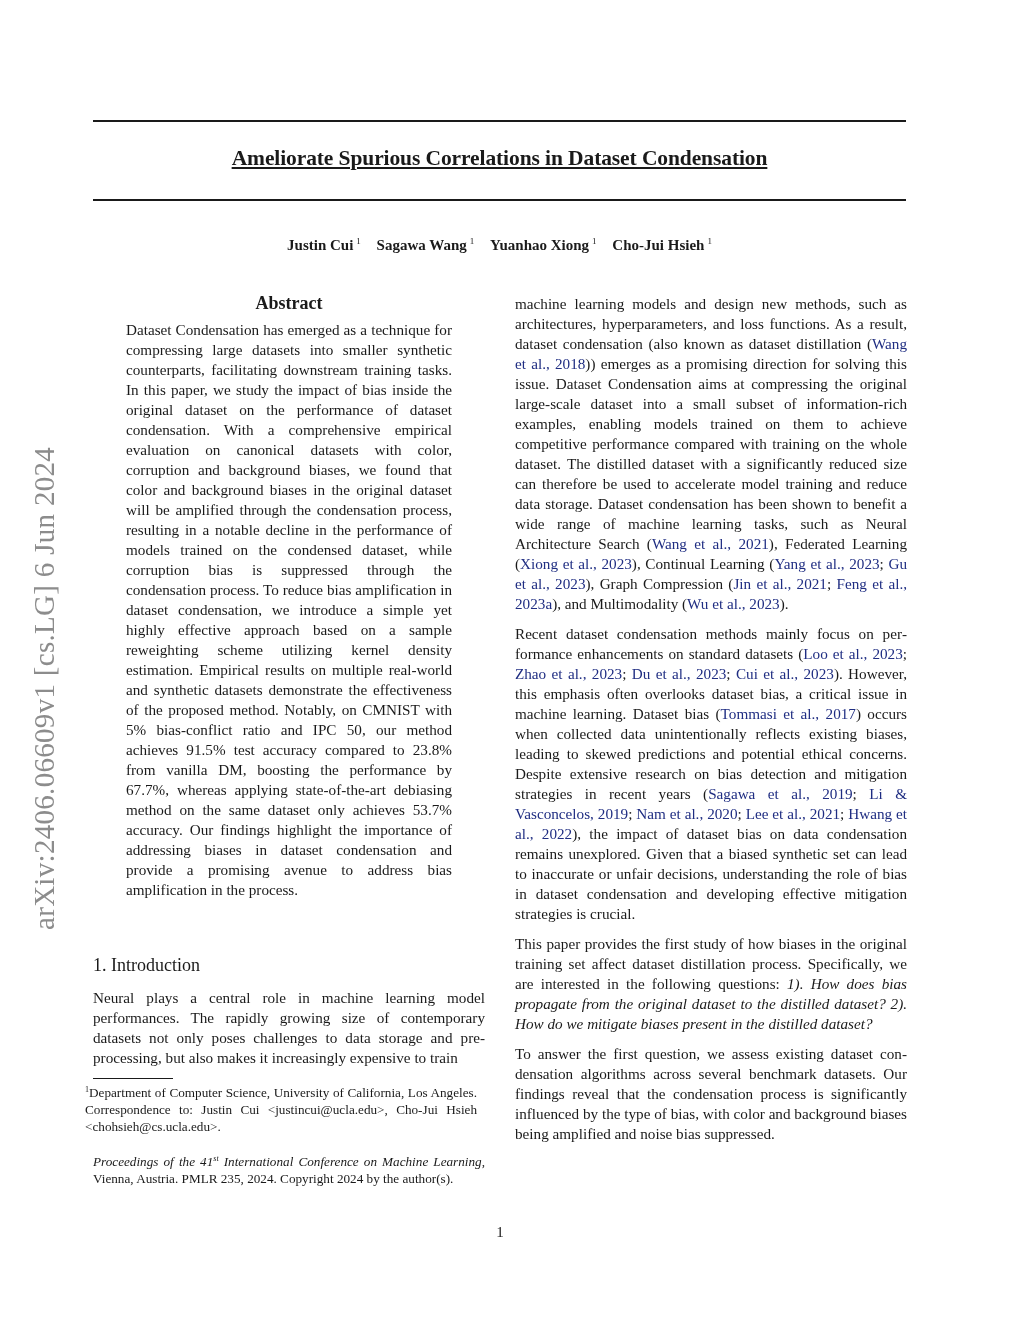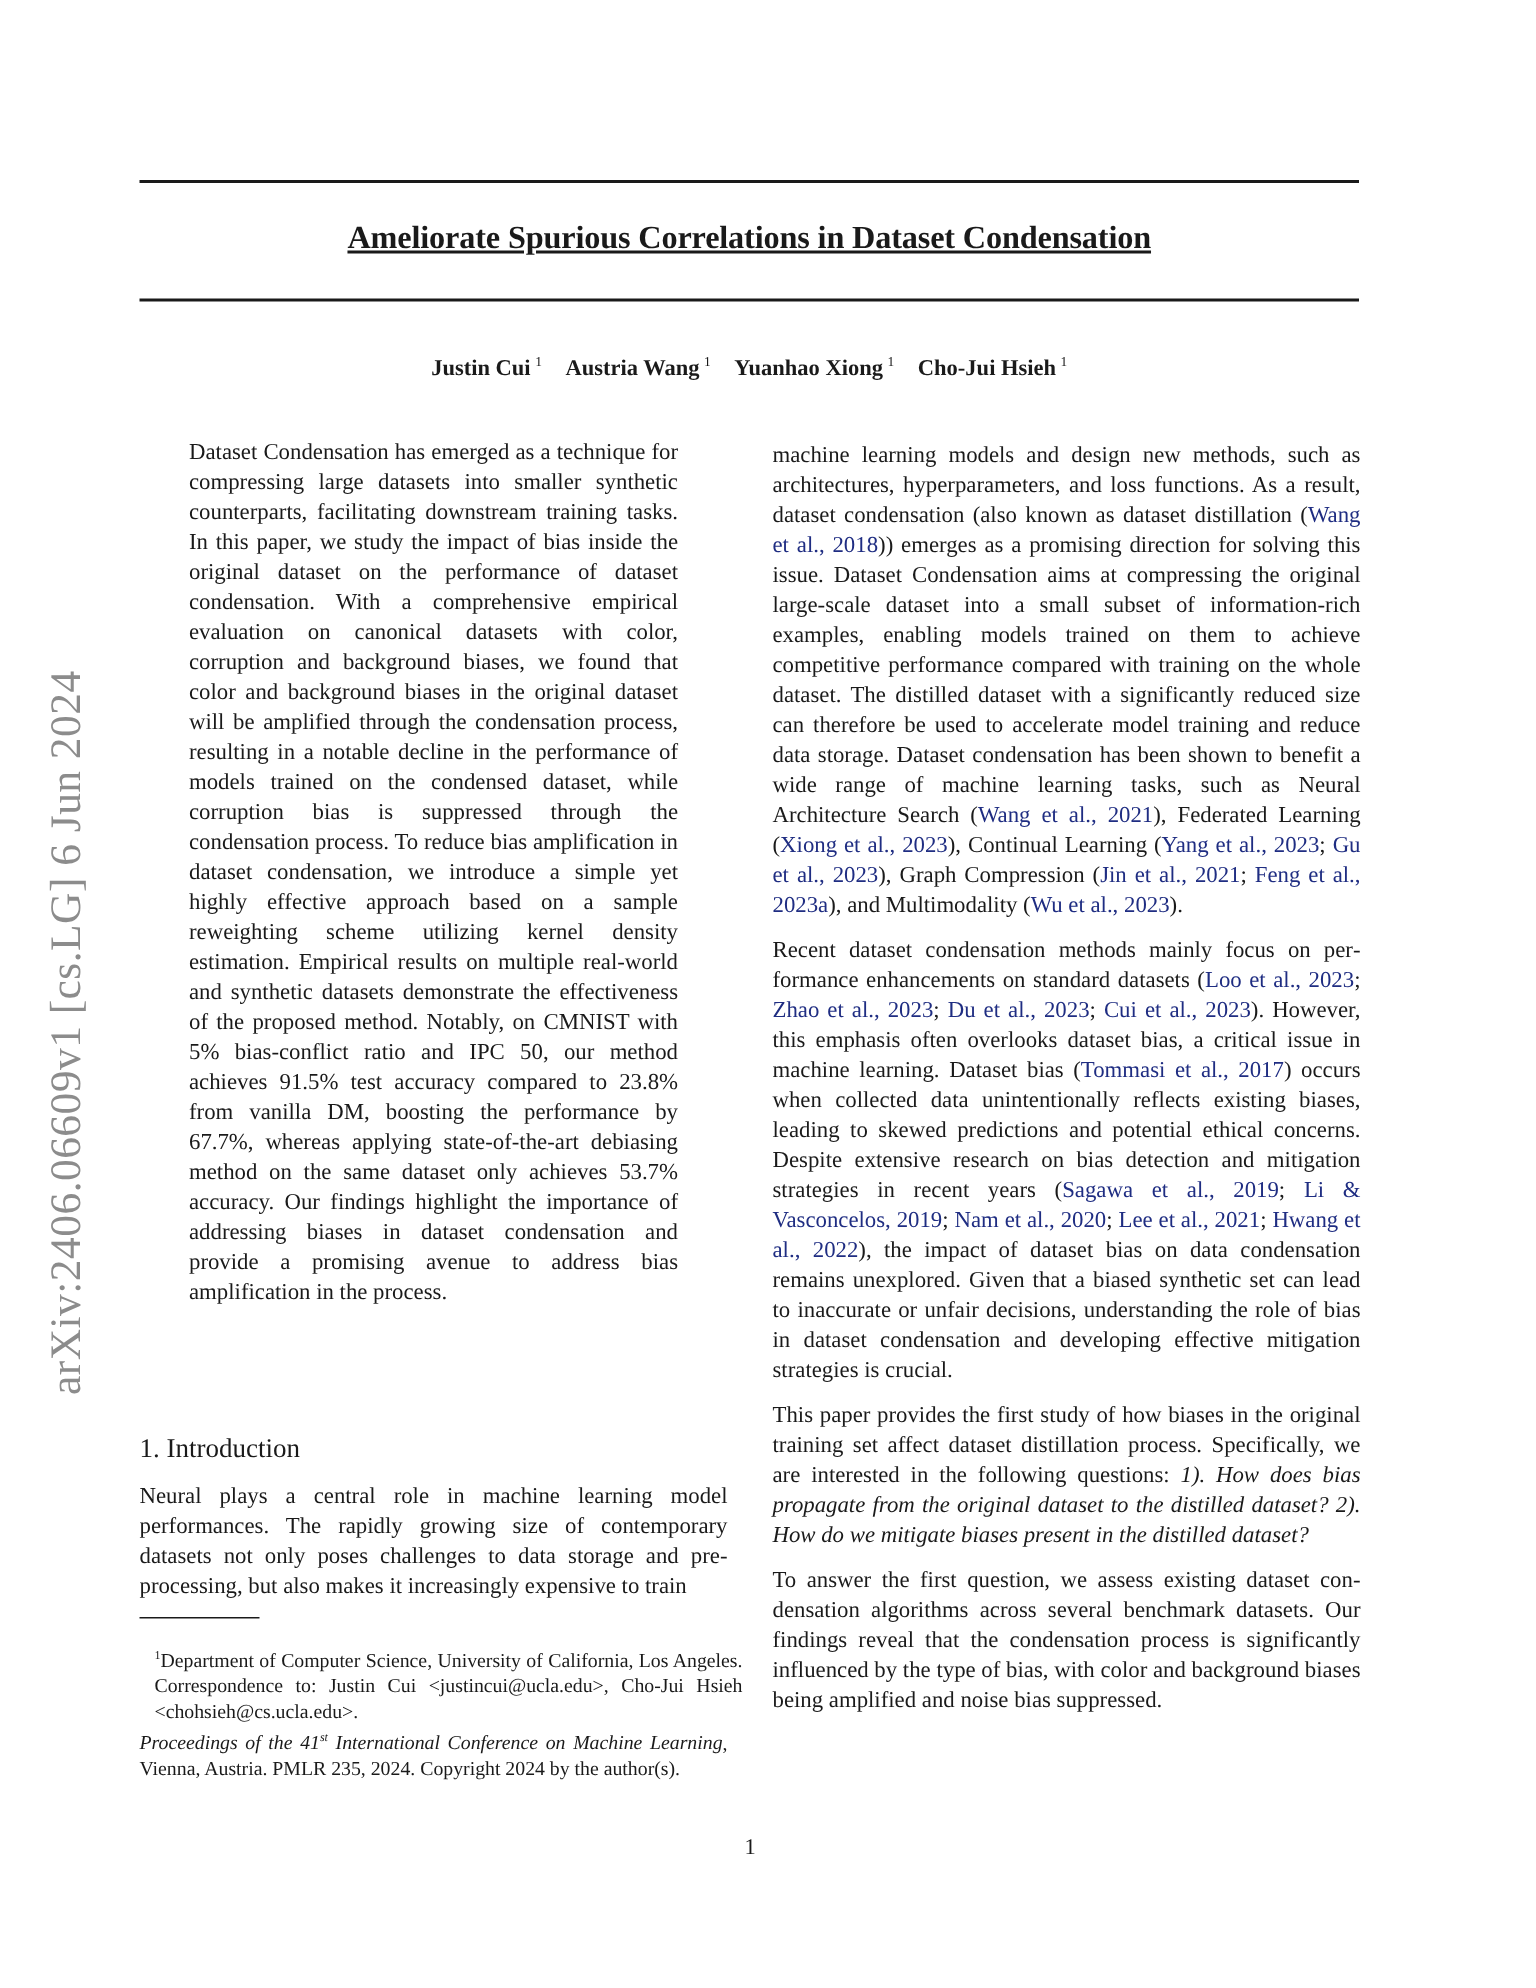--- a/index.html
+++ b/index.html
@@ -29,43 +29,44 @@
     .col { position: absolute; font-size: 15.2px; line-height: 20px; text-align: justify; hyphens: manual; }
     .col p { margin: 0; }
     .abstract-col { left: 126px; top: 292px; width: 326px; }
     .abstract-heading { text-align: center; font-weight: bold; font-size: 18px; margin: 0 0 6px 0; line-height: 22px; }
     .intro-heading { position: absolute; left: 93px; top: 955px; font-weight: normal; font-size: 18px; }
     .left-col { left: 93px; top: 988px; width: 392px; }
     .right-col { left: 515px; top: 294px; width: 392px; }
     .right-col p + p { margin-top: 10px; }
     .cite { color: #1f2d82; }
     .footnote-rule { position: absolute; left: 93px; top: 1078px; width: 80px; height: 1px; background: #1a1a1a; }
-    .footnote { position: absolute; left: 103px; top: 1081px; width: 392px; font-size: 13.2px; line-height: 17px; text-align: justify; margin-top: 14px; }
+    .footnote { position: absolute; left: 85px; top: 1081px; width: 392px; font-size: 13.2px; line-height: 17px; text-align: justify; }
     .footnote sup { font-size: 8px; }
     .proceedings { position: absolute; left: 93px; top: 1150px; width: 392px; font-size: 13.2px; line-height: 17px; text-align: justify; }
     .proceedings i sup { font-size: 8px; }
     .page-number { position: absolute; top: 1224px; left: 0; width: 1000px; text-align: center; font-size: 15px; }
   </style>
 </head>
 <body>
 
 <div class="arxiv">arXiv:2406.06609v1  [cs.LG]  6 Jun 2024</div>
 
 <div class="rule top"></div>
 <h1 class="title" style="margin:0;text-decoration:underline;">Ameliorate Spurious Correlations in Dataset Condensation</h1>
 <div class="rule bottom"></div>
 
 <div class="authors">
   <span class="author"><span>Justin Cui</span><sup>1</sup></span>
-  <span class="author"><span>Austria Wang</span><sup>1</sup></span>
+  <span class="author"><span>Sagawa Wang</span><sup>1</sup></span>
   <span class="author"><span>Yuanhao Xiong</span><sup>1</sup></span>
   <span class="author"><span>Cho-Jui Hsieh</span><sup>1</sup></span>
 </div>
 
 <div class="col abstract-col">
+  <div class="abstract-heading">Abstract</div>
   <p>Dataset Condensation has emerged as a tech­nique for compressing large datasets into smaller synthetic counterparts, facilitating downstream training tasks. In this paper, we study the im­pact of bias inside the original dataset on the performance of dataset condensation. With a comprehensive empirical evaluation on canonical datasets with color, corruption and background biases, we found that color and background bi­ases in the original dataset will be amplified through the condensation process, resulting in a notable decline in the performance of models trained on the condensed dataset, while corrup­tion bias is suppressed through the condensation process. To reduce bias amplification in dataset condensation, we introduce a simple yet highly effective approach based on a sample reweight­ing scheme utilizing kernel density estimation. Empirical results on multiple real-world and syn­thetic datasets demonstrate the effectiveness of the proposed method. Notably, on CMNIST with 5% bias-conflict ratio and IPC 50, our method achieves 91.5% test accuracy compared to 23.8% from vanilla DM, boosting the performance by 67.7%, whereas applying state-of-the-art debias­ing method on the same dataset only achieves 53.7% accuracy. Our findings highlight the impor­tance of addressing biases in dataset condensation and provide a promising avenue to address bias amplification in the process.</p>
 </div>
 
 <div class="intro-heading">1. Introduction</div>
 
 <div class="col left-col">
   <p>Neural plays a central role in machine learning model performances. The rapidly growing size of contemporary datasets not only poses challenges to data storage and pre­processing, but also makes it increasingly expensive to train</p>
 </div>
 
 <div class="footnote-rule"></div>

